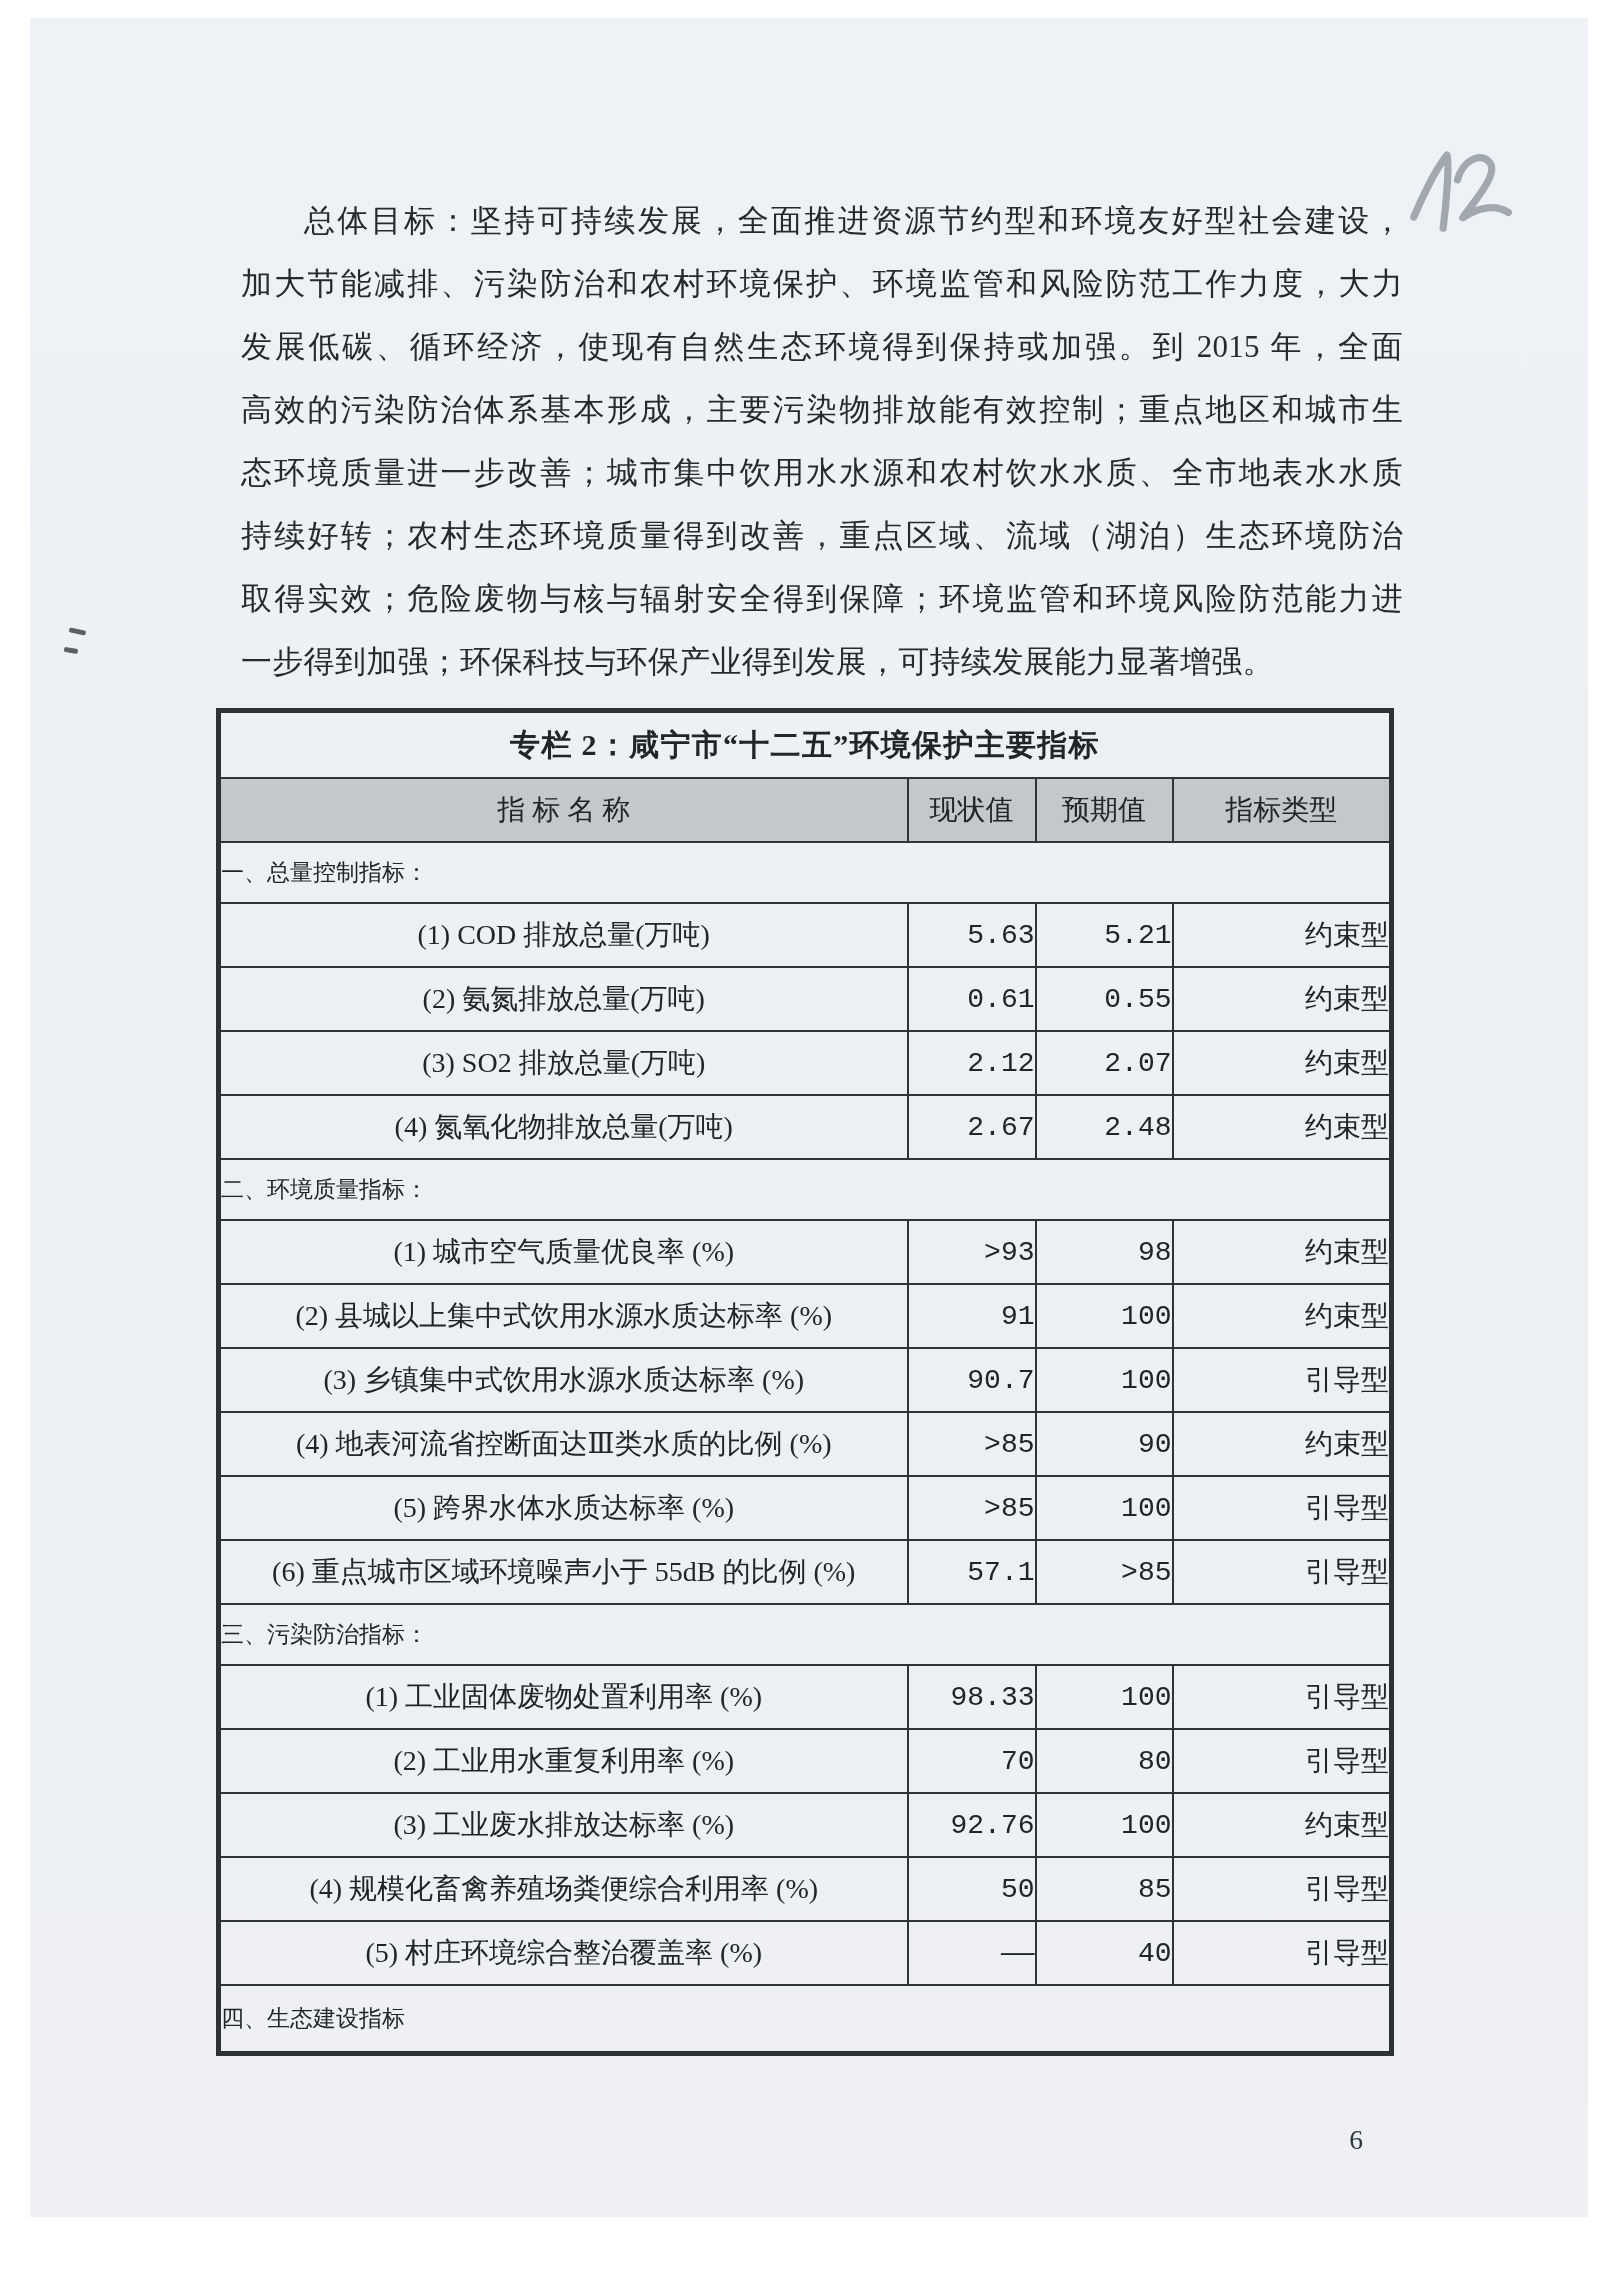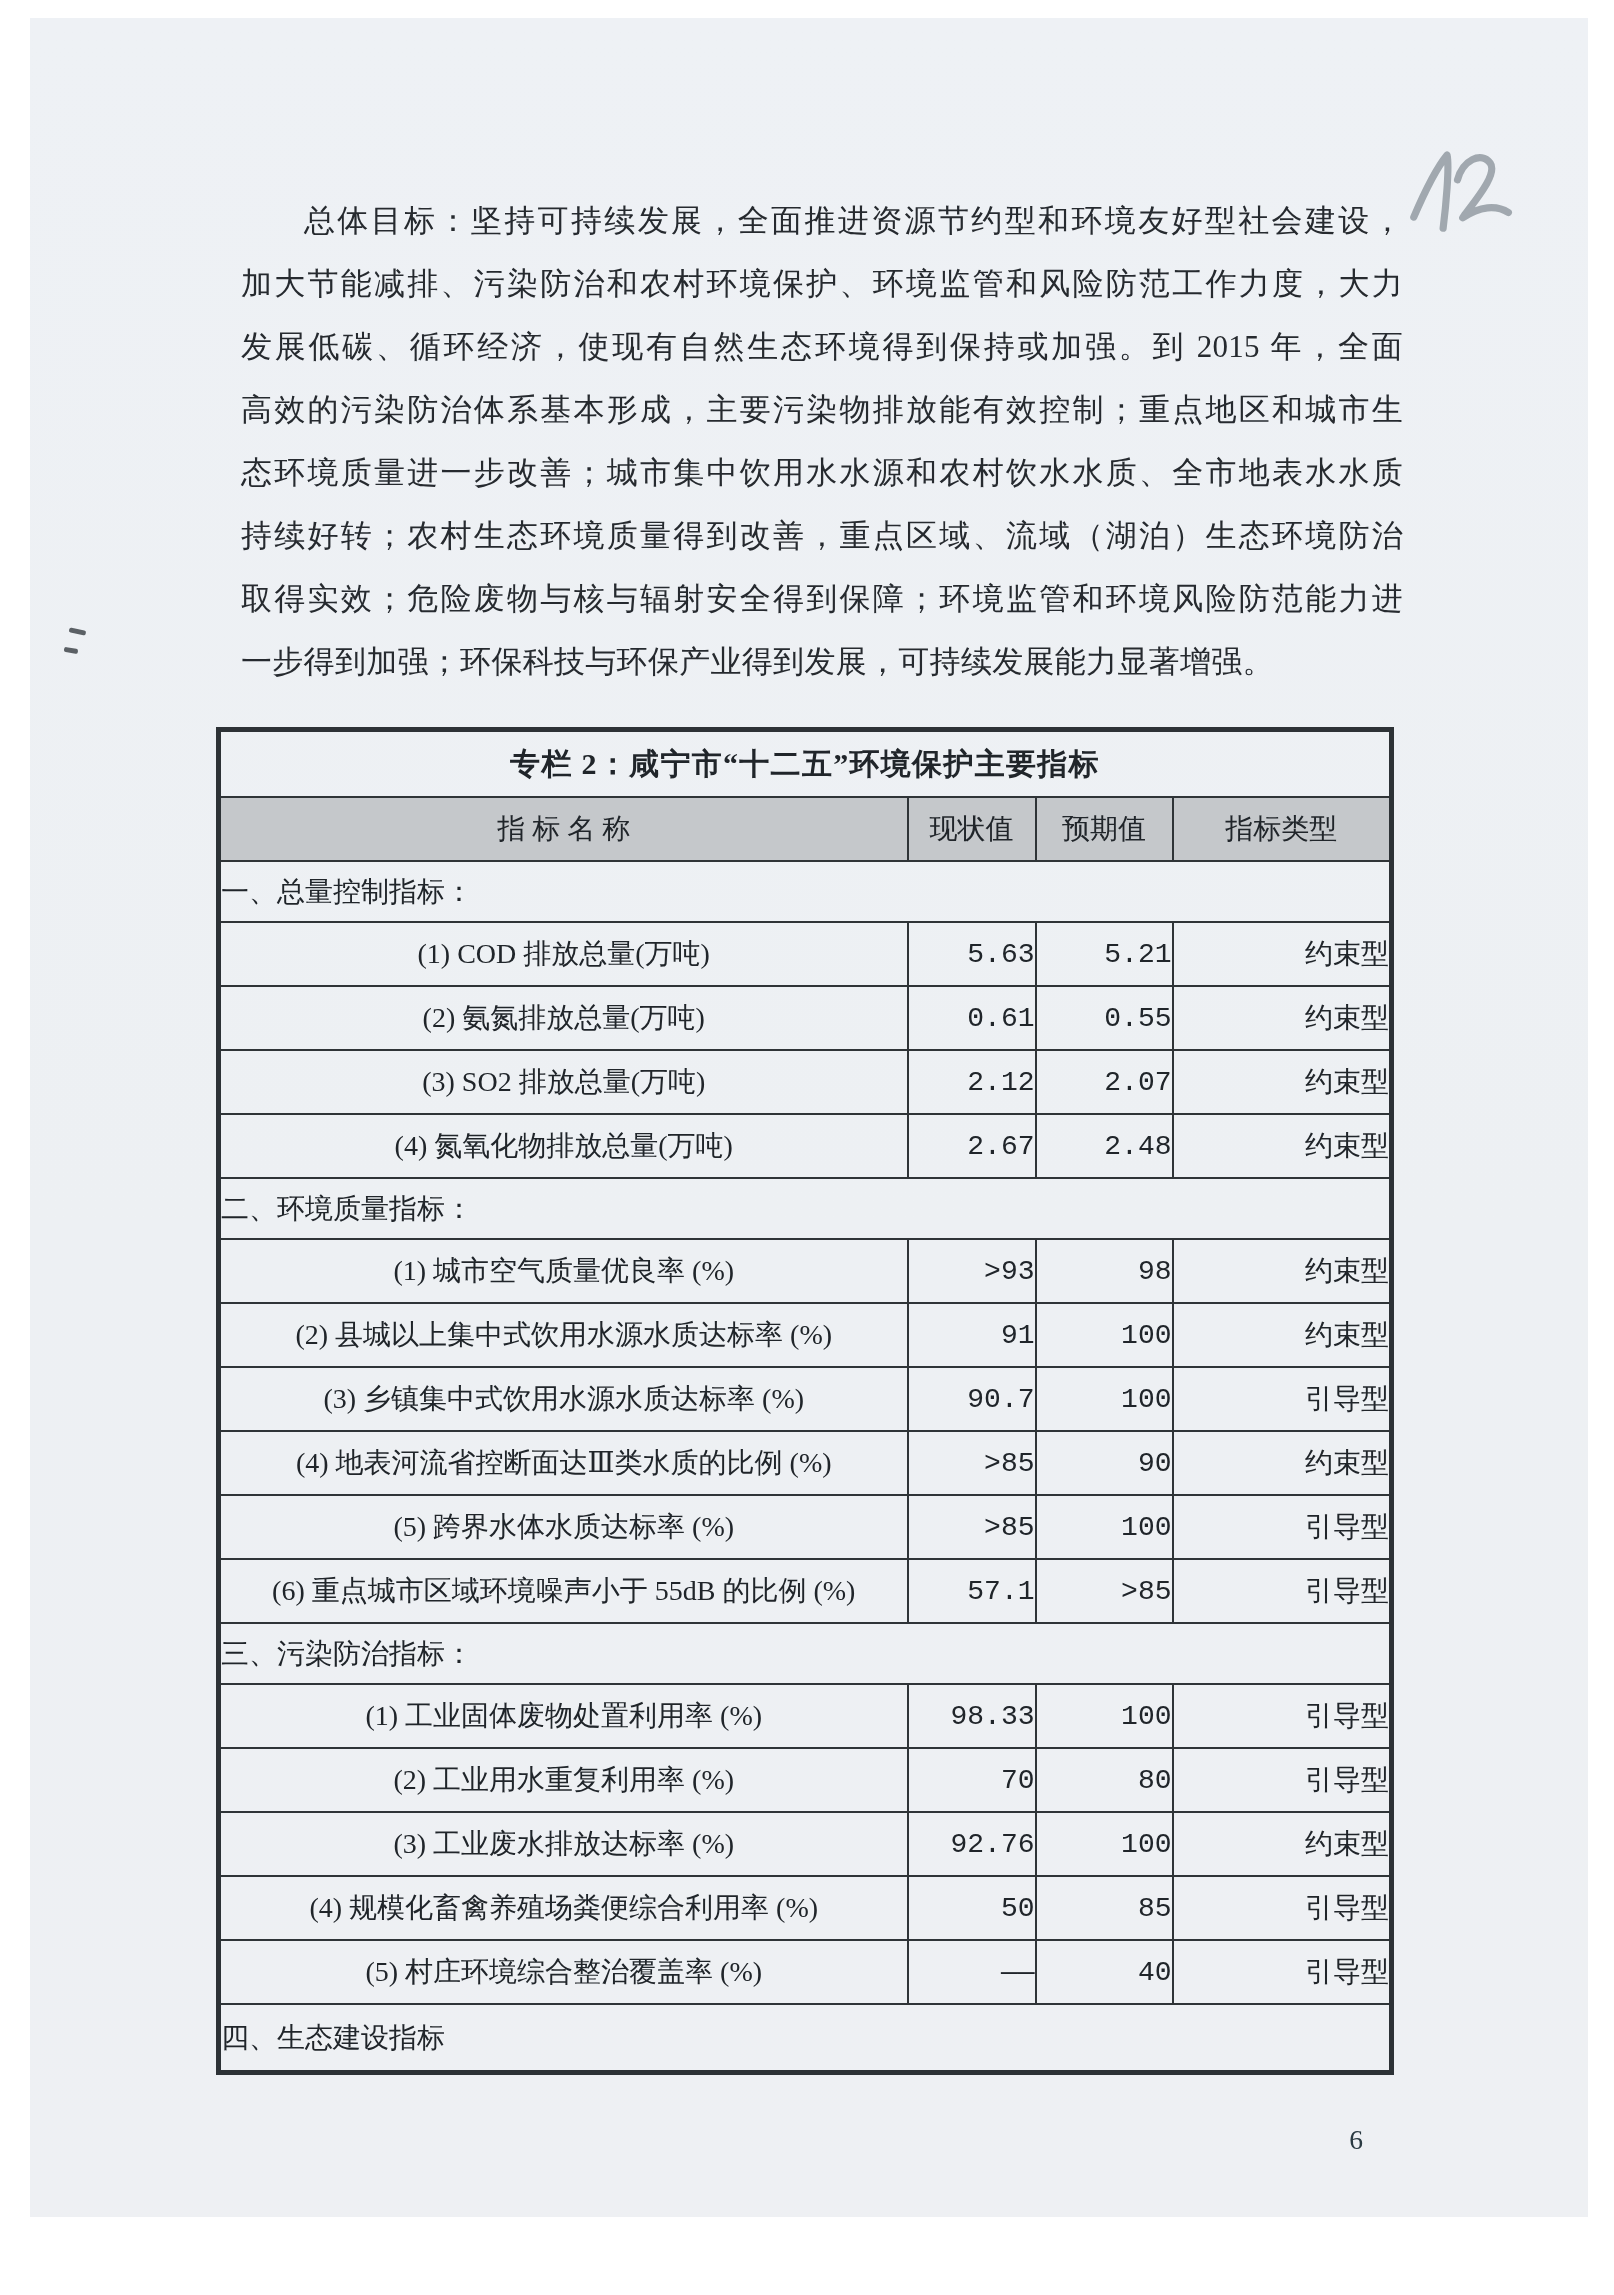--- a/index.html
+++ b/index.html
@@ -13,30 +13,30 @@
   }
   
   .paragraph{
     position:absolute;left:211px;top:171px;width:1162px;
     font-size:31px;line-height:63px;letter-spacing:0.3px;color:#262a2f;
   }
   .pline{text-align:justify;text-align-last:justify;white-space:normal;}
   .pline.first{text-indent:63px;}
   .pline.last{text-align-last:left;}
   
-  .tbl-wrap{position:absolute;left:186px;top:709px;}
+  .tbl-wrap{position:absolute;left:186px;top:690px;}
   table.indicators{
     width:1173px;border-collapse:collapse;table-layout:fixed;
     border:5.2px solid #2d3236;background:transparent;
     font-size:28px;color:#20252a;
   }
   table.indicators td{border:2.6px solid #2f3437;padding:0;}
   td.title-cell{height:64px;text-align:center;font-weight:bold;font-size:30px;letter-spacing:1.3px;}
   tr.header-row td{height:62px;background:#c5c8cb;text-align:center;font-size:28px;}
-  td.section-cell{height:59px;text-align:left;padding-left:11.8px;font-size:28px;}
+  td.section-cell{height:59px;text-align:left;padding-left:11.8px;font-size:23px;}
   td.section-cell.tall{height:65px;}
   td.name-cell{height:62px;text-align:center;padding-left:25px;}
   td.val-cell{text-align:right;font-family:Liberation Mono, monospace;}
   
   .page-number{
     position:absolute;left:1300px;top:2106px;width:52px;text-align:center;
     font-size:27.5px;color:#2b3a42;
   }
   .handwritten{position:absolute;left:1367px;top:111px;width:151px;height:124px;opacity:.8;}
   .pencil-mark{

